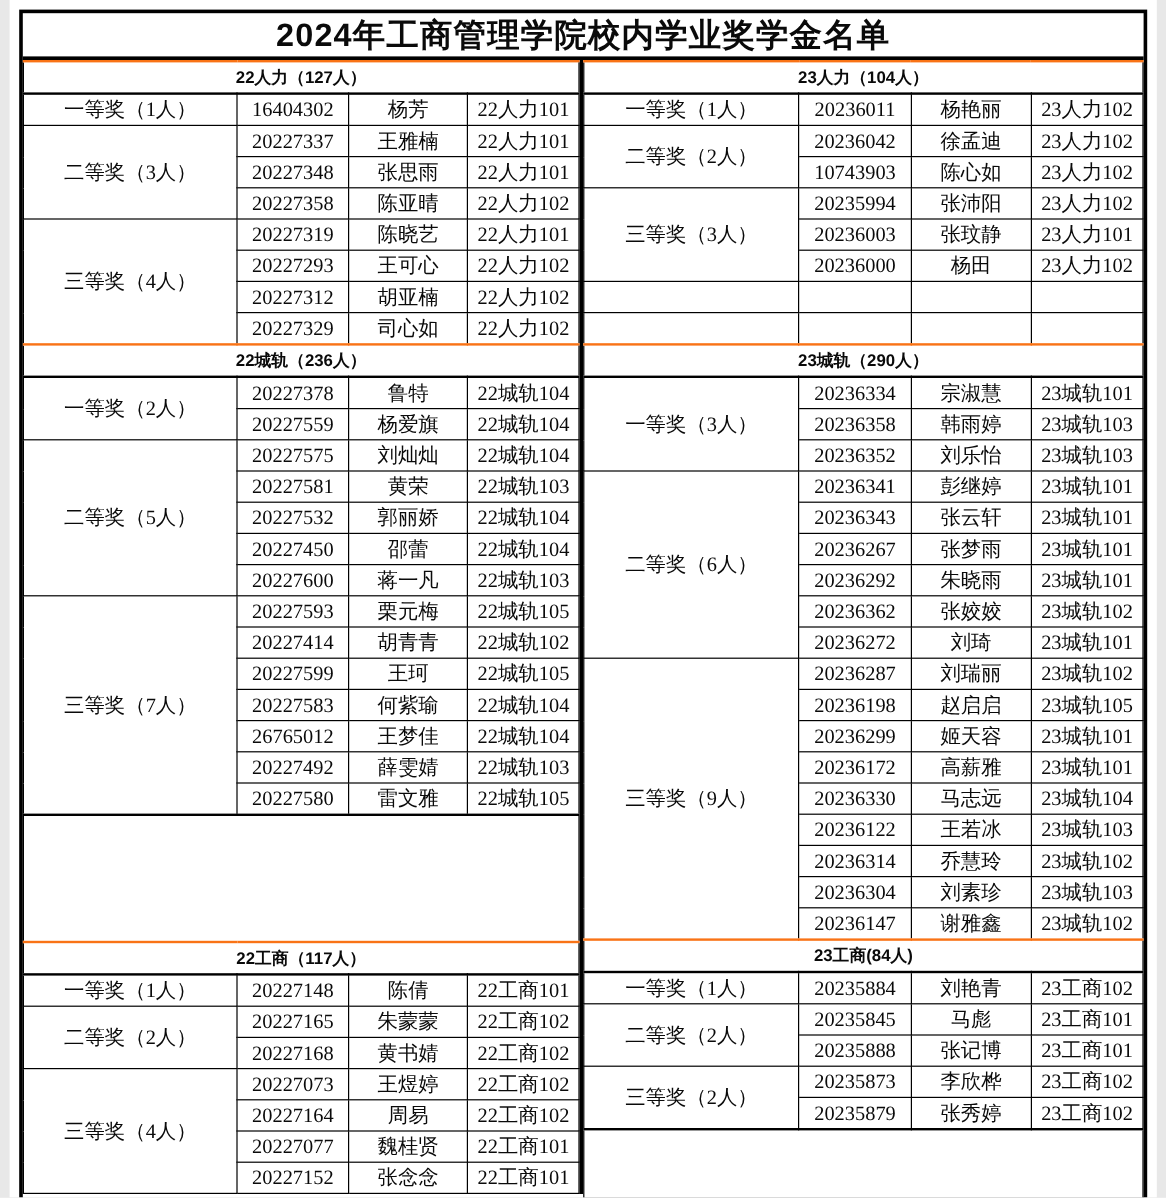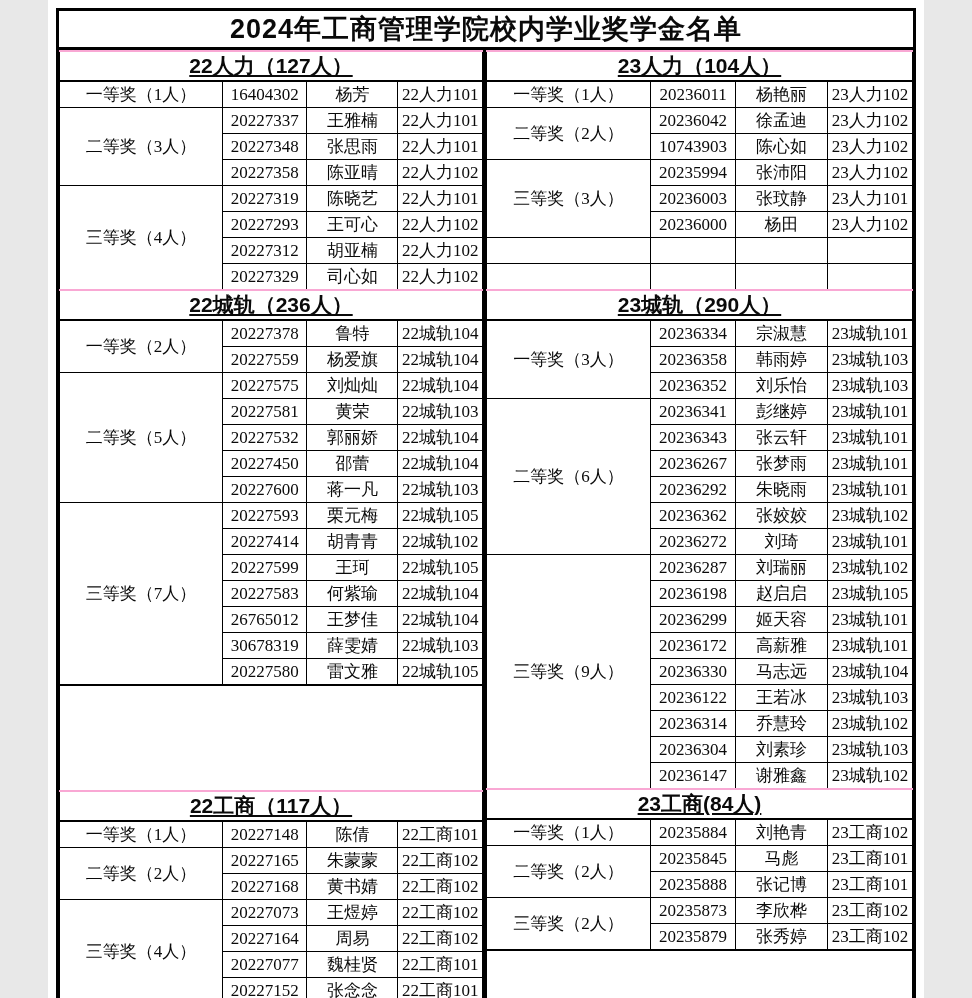--- a/index.html
+++ b/index.html
@@ -1,40 +1,40 @@
 <!DOCTYPE html>
 <html><head>
 <meta charset="utf-8">
 <style>
   html,body { margin:0; padding:0; background:#e8e8e8; }
   .doc {
-    position:relative; width:876px; height:998px; margin:0 auto;
+    position:relative; width:956px; height:998px; margin:0 auto;
     background:#ffffff; box-sizing:border-box; padding:8px 8px 0 8px;
     overflow:hidden; font-family:"Liberation Serif","DejaVu Serif",serif; color:#0a0a0a;
   }
   .frame { border:3px solid #000; }
   .title-row {
     height:36px; border-bottom:3px solid #000;
     display:flex; align-items:center; justify-content:center;
     font-family:"Liberation Sans","DejaVu Sans",sans-serif;
     font-weight:bold; font-size:27px; letter-spacing:1px;
   }
   .halves { display:flex; align-items:flex-start; }
   .half { width:50%; box-sizing:border-box; }
   .half.left { border-right:3px solid #000; }
   table { width:100%; border-collapse:collapse; table-layout:fixed; }
   td {
     border:1px solid #000; height:25px; padding:0 2px;
     text-align:center; vertical-align:middle;
     font-size:17px; white-space:nowrap; overflow:hidden;
   }
   tr.sec-row td {
-    border-top:2px solid #f9a8d4; border-bottom:2px solid #000;
+    border-top:2px solid #f97316; border-bottom:2px solid #000;
     font-family:"Liberation Sans","DejaVu Sans",sans-serif;
-    font-weight:bold; font-size:21px; height:25px;text-decoration:underline;
+    font-weight:bold; font-size:14px; height:25px;
   }
   td.award { font-size:17px;text-align:center; }
   td.void { border-top:2px solid #000; }
 </style>
 </head>
 <body>
 
 <div class="doc">
   <div class="frame">
     <div class="title-row">2024年工商管理学院校内学业奖学金名单</div>
@@ -154,21 +154,21 @@
                 <td>20227583</td>
                 <td>何紫瑜</td>
                 <td>22城轨104</td>
               </tr>
               <tr>
                 <td>26765012</td>
                 <td>王梦佳</td>
                 <td>22城轨104</td>
               </tr>
               <tr>
-                <td>30678319</td>
+                <td>20227492</td>
                 <td>薛雯婧</td>
                 <td>22城轨103</td>
               </tr>
               <tr>
                 <td>20227580</td>
                 <td>雷文雅</td>
                 <td>22城轨105</td>
               </tr>
               <tr>
                 <td class="void" colspan="4" style="height: 104px;"></td>

